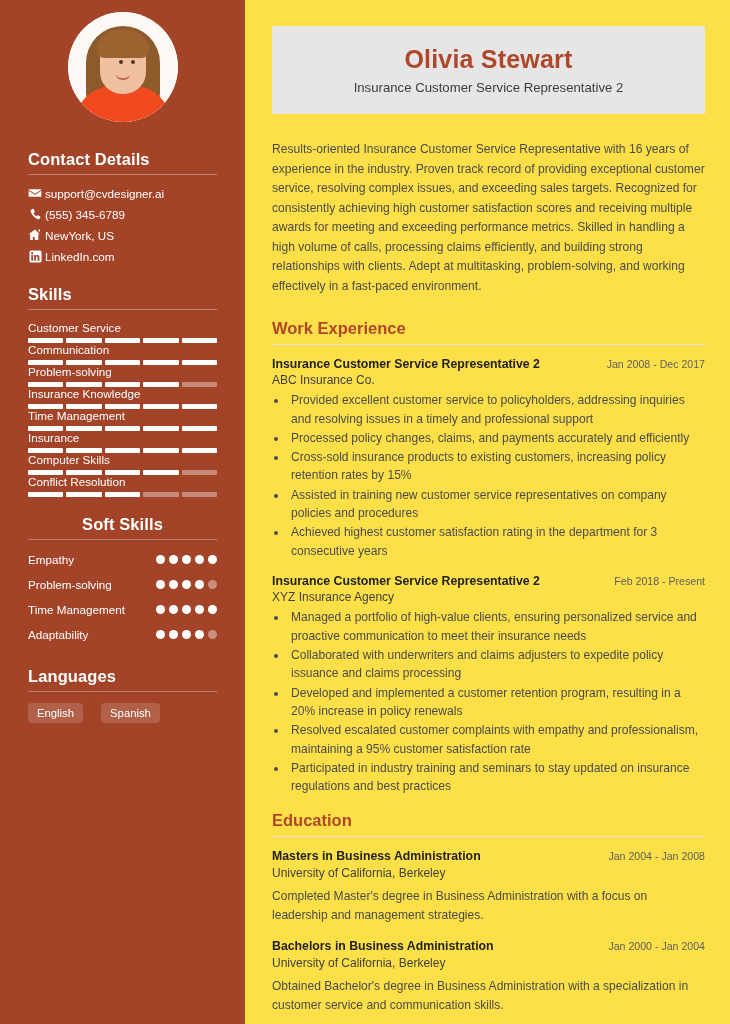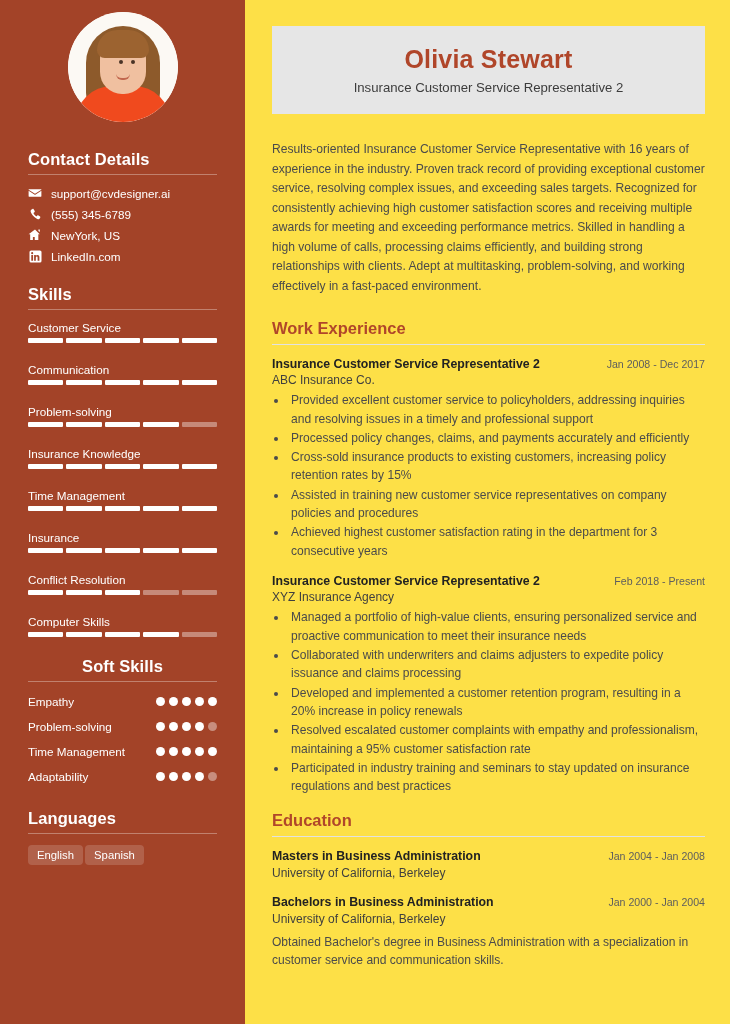--- a/index.html
+++ b/index.html
@@ -74,35 +74,35 @@
     height: 1px;
     background: rgba(255,255,255,0.33);
     margin-bottom: 11px;
   }
 
   
   .contact-list { list-style: none; }
   .contact-row {
     display: flex;
     align-items: center;
-    gap: 9px;
+    gap: 3px;
     margin-bottom: 7px;
     color: #ffffff;
     font-size: 11.7px;
   }
   .c-ico {
     width: 14px; height: 14px;
     flex: 0 0 14px;
     display: flex; align-items: center; justify-content: center;
     color: #ffffff;
   }
   .c-ico svg { display:block; }
 
   
-  .skill-block { margin-bottom: 20px; }
+  .skill-block { margin-bottom: 0; }
   .skill-name {
     color: #ffffff;
     font-size: 11.7px;
     margin-bottom: 4px;
   }
   .bar-row { display: flex; gap: 3px; }
   .seg {
     flex: 1 1 0;
     height: 5px;
     background: rgba(255,255,255,0.38);
@@ -125,21 +125,21 @@
     max-width: 105px;
   }
   .dots { display: flex; gap: 4px; padding-top: 4px; flex: 0 0 auto; }
   .dot {
     width: 9px; height: 9px; border-radius: 50%;
     background: rgba(255,255,255,0.40);
   }
   .dot.on { background: #ffffff; }
 
   
-  .lang-wrap { display: flex; flex-wrap: wrap; gap: 2px; }
+  .lang-wrap { display: flex; flex-wrap: wrap; gap: 18px; }
   .lang-tag {
     background: rgba(255,255,255,0.16);
     color: #ffffff;
     font-size: 11.3px;
     padding: 4px 9px;
     border-radius: 4px;
   }
 
   
   .main {
@@ -345,36 +345,36 @@
     <div class="skill-name">Insurance</div>
     <div class="bar-row">
               <span class="seg on"></span>
               <span class="seg on"></span>
               <span class="seg on"></span>
               <span class="seg on"></span>
               <span class="seg on"></span>
             </div>
   </div>
           <div class="skill-block">
+    <div class="skill-name">Computer Skills</div>
+    <div class="bar-row">
+              <span class="seg on"></span>
+              <span class="seg on"></span>
+              <span class="seg on"></span>
+              <span class="seg on"></span>
+              <span class="seg "></span>
+            </div>
+  </div>
+          <div class="skill-block">
     <div class="skill-name">Conflict Resolution</div>
     <div class="bar-row">
               <span class="seg on"></span>
               <span class="seg on"></span>
               <span class="seg on"></span>
               <span class="seg "></span>
-              <span class="seg "></span>
-            </div>
-  </div>
-          <div class="skill-block">
-    <div class="skill-name">Computer Skills</div>
-    <div class="bar-row">
-              <span class="seg on"></span>
-              <span class="seg on"></span>
-              <span class="seg on"></span>
-              <span class="seg on"></span>
               <span class="seg "></span>
             </div>
   </div>
         </div>
     </section>
 
     <section class="side-section" style="margin-top:18px;text-align:center;">
       <div class="side-heading">Soft Skills</div>
       <div class="side-rule"></div>
       <div id="soft-host">
@@ -479,20 +479,21 @@
     <section>
       <div class="main-heading">Education</div>
       <div class="main-rule"></div>
       <div id="edu-host">
           <div class="edu-entry">
     <div class="entry-top">
       <div class="entry-role">Masters in Business Administration</div>
       <div class="entry-date">Jan 2004 - Jan 2008</div>
     </div>
     <div class="entry-org">University of California, Berkeley</div>
+    <div class="edu-desc">Completed Master's degree in Business Administration with a focus on leadership and management strategies.</div>
   </div>
           <div class="edu-entry">
     <div class="entry-top">
       <div class="entry-role">Bachelors in Business Administration</div>
       <div class="entry-date">Jan 2000 - Jan 2004</div>
     </div>
     <div class="entry-org">University of California, Berkeley</div>
     <div class="edu-desc">Obtained Bachelor's degree in Business Administration with a specialization in customer service and communication skills.</div>
   </div>
         </div>

